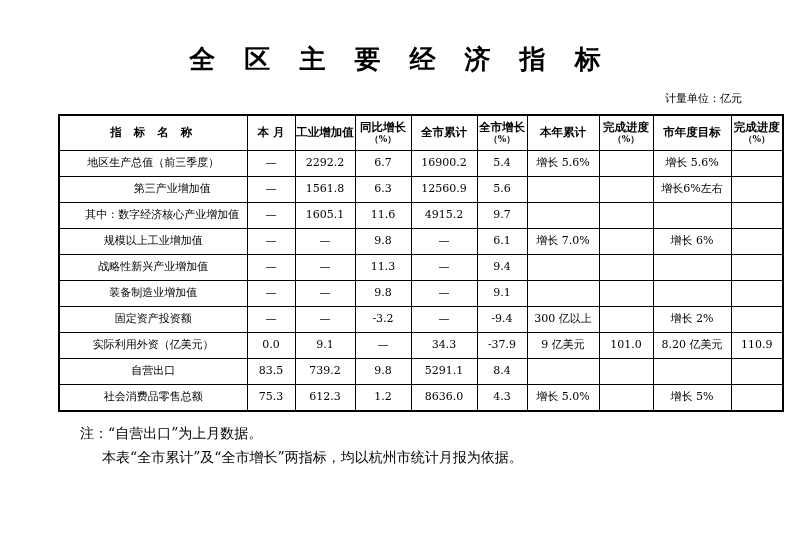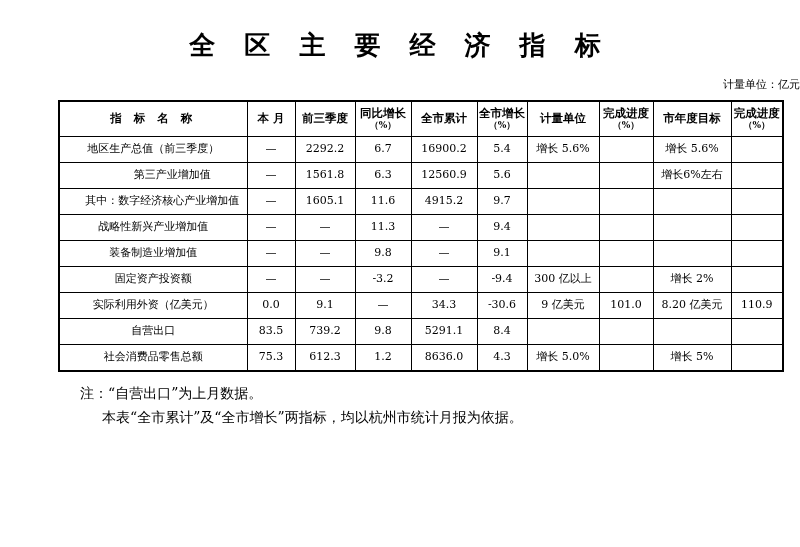--- a/index.html
+++ b/index.html
@@ -19,27 +19,28 @@
     position: relative;
     width: 800px;
     height: 547px;
     box-sizing: border-box;
   }
   .doc-title {
     text-align: center;
     font-size: 26px;
     font-weight: bold;
     letter-spacing: 10px;
-    margin-top: 28px;
+    margin-top: 42px;
     font-family: "DejaVu Serif", "Liberation Serif", serif;
   }
   .unit-line {
     text-align: right;
     font-size: 11px;
     margin-top: 14px;
+    margin-right: 58px;
     font-family: "DejaVu Serif", "Liberation Serif", serif;
   }
   .table-wrap {
     margin: 8px 58px 0 58px;
   }
   table.main {
     border-collapse: collapse;
     width: 684px;
     table-layout: fixed;
     font-family: "DejaVu Serif", "Liberation Serif", serif;
@@ -111,35 +112,35 @@
       </colgroup>
       <thead>
         <tr>
           <th>
             <span class="hdr-name">指 标 名 称</span>
           </th>
           <th>
             <span>本 月</span>
           </th>
           <th>
-            <span>前三季度</span>
+            <span>工业增加值</span>
           </th>
           <th>
             <span>同比增长</span>
             <span class="hdr2">（%）</span>
           </th>
           <th>
             <span>全市累计</span>
           </th>
           <th>
             <span>全市增长</span>
             <span class="hdr2">（%）</span>
           </th>
           <th>
-            <span>计量单位</span>
+            <span>本年累计</span>
           </th>
           <th>
             <span>完成进度</span>
             <span class="hdr2">（%）</span>
           </th>
           <th>
             <span>市年度目标</span>
           </th>
           <th>
             <span>完成进度</span>
@@ -178,20 +179,32 @@
           <td>1605.1</td>
           <td>11.6</td>
           <td>4915.2</td>
           <td>9.7</td>
           <td></td>
           <td></td>
           <td></td>
           <td></td>
         </tr>
         <tr>
+          <td class="label">规模以上工业增加值</td>
+          <td>—</td>
+          <td>—</td>
+          <td>9.8</td>
+          <td>—</td>
+          <td>6.1</td>
+          <td>增长 7.0%</td>
+          <td></td>
+          <td>增长 6%</td>
+          <td></td>
+        </tr>
+        <tr>
           <td class="label i3">战略性新兴产业增加值</td>
           <td>—</td>
           <td>—</td>
           <td>11.3</td>
           <td>—</td>
           <td>9.4</td>
           <td></td>
           <td></td>
           <td></td>
           <td></td>
@@ -219,21 +232,21 @@
           <td></td>
           <td>增长 2%</td>
           <td></td>
         </tr>
         <tr>
           <td class="label">实际利用外资（亿美元）</td>
           <td>0.0</td>
           <td>9.1</td>
           <td>—</td>
           <td>34.3</td>
-          <td>-30.6</td>
+          <td>-37.9</td>
           <td>9 亿美元</td>
           <td>101.0</td>
           <td>8.20 亿美元</td>
           <td>110.9</td>
         </tr>
         <tr>
           <td class="label">自营出口</td>
           <td>83.5</td>
           <td>739.2</td>
           <td>9.8</td>

